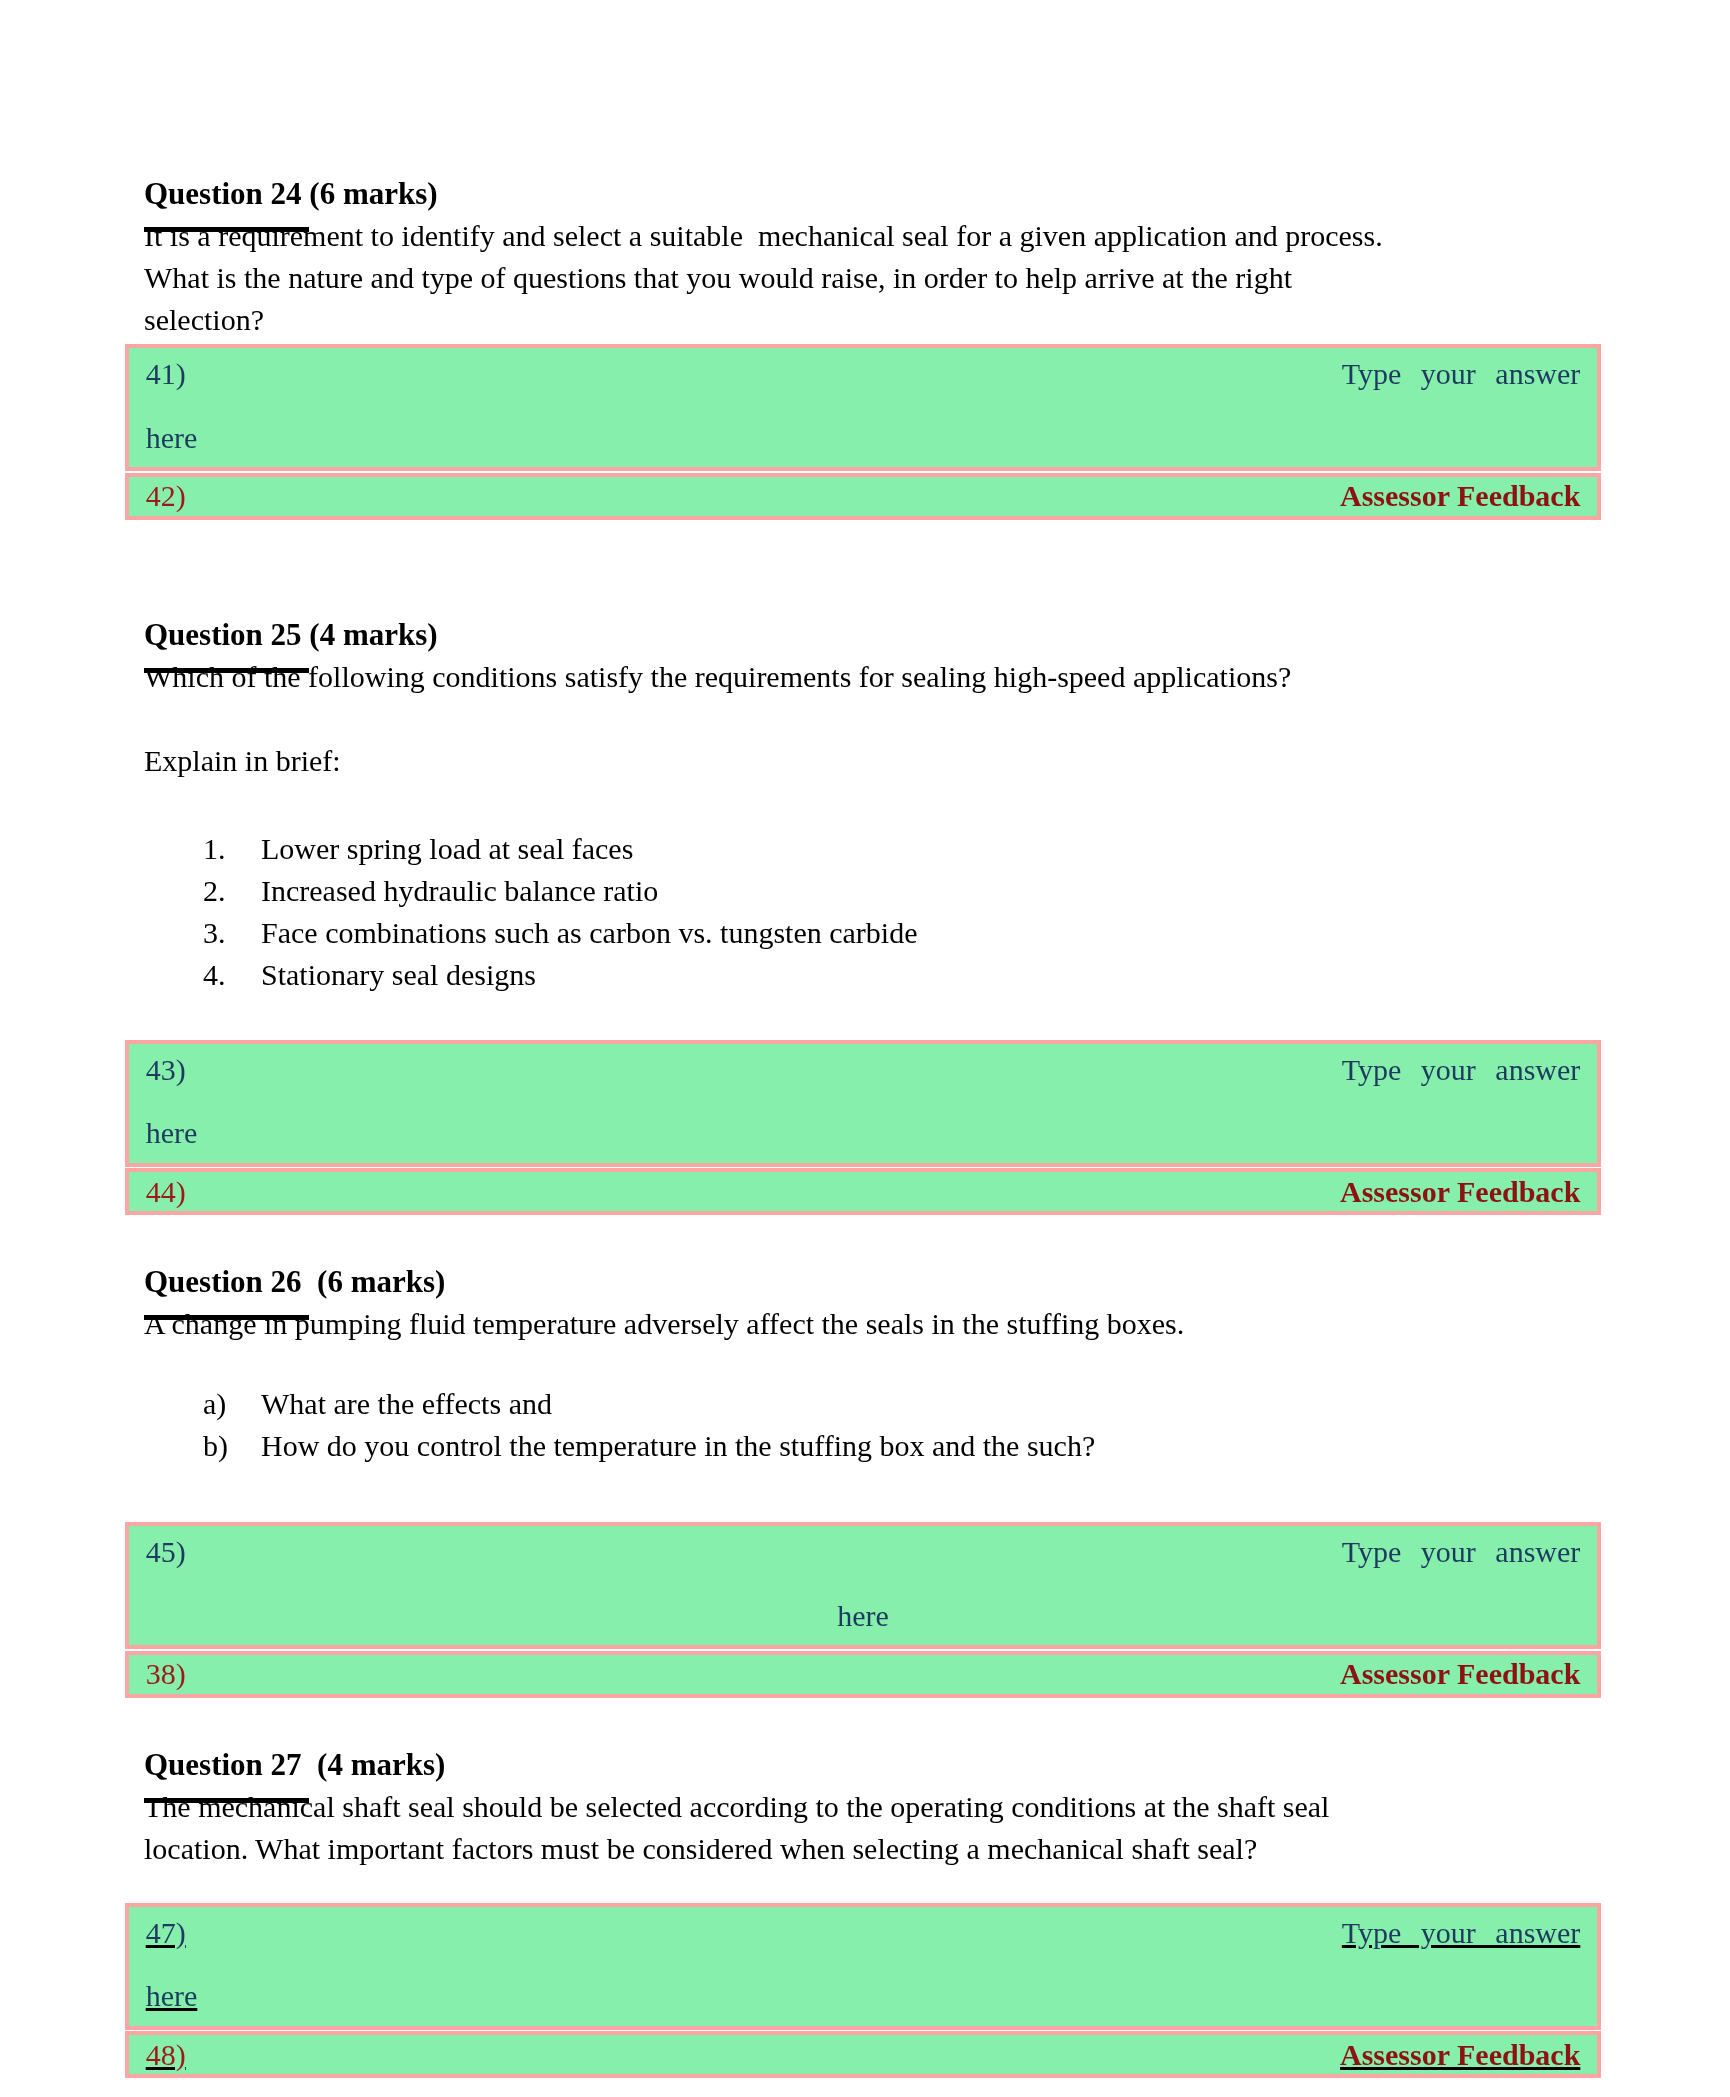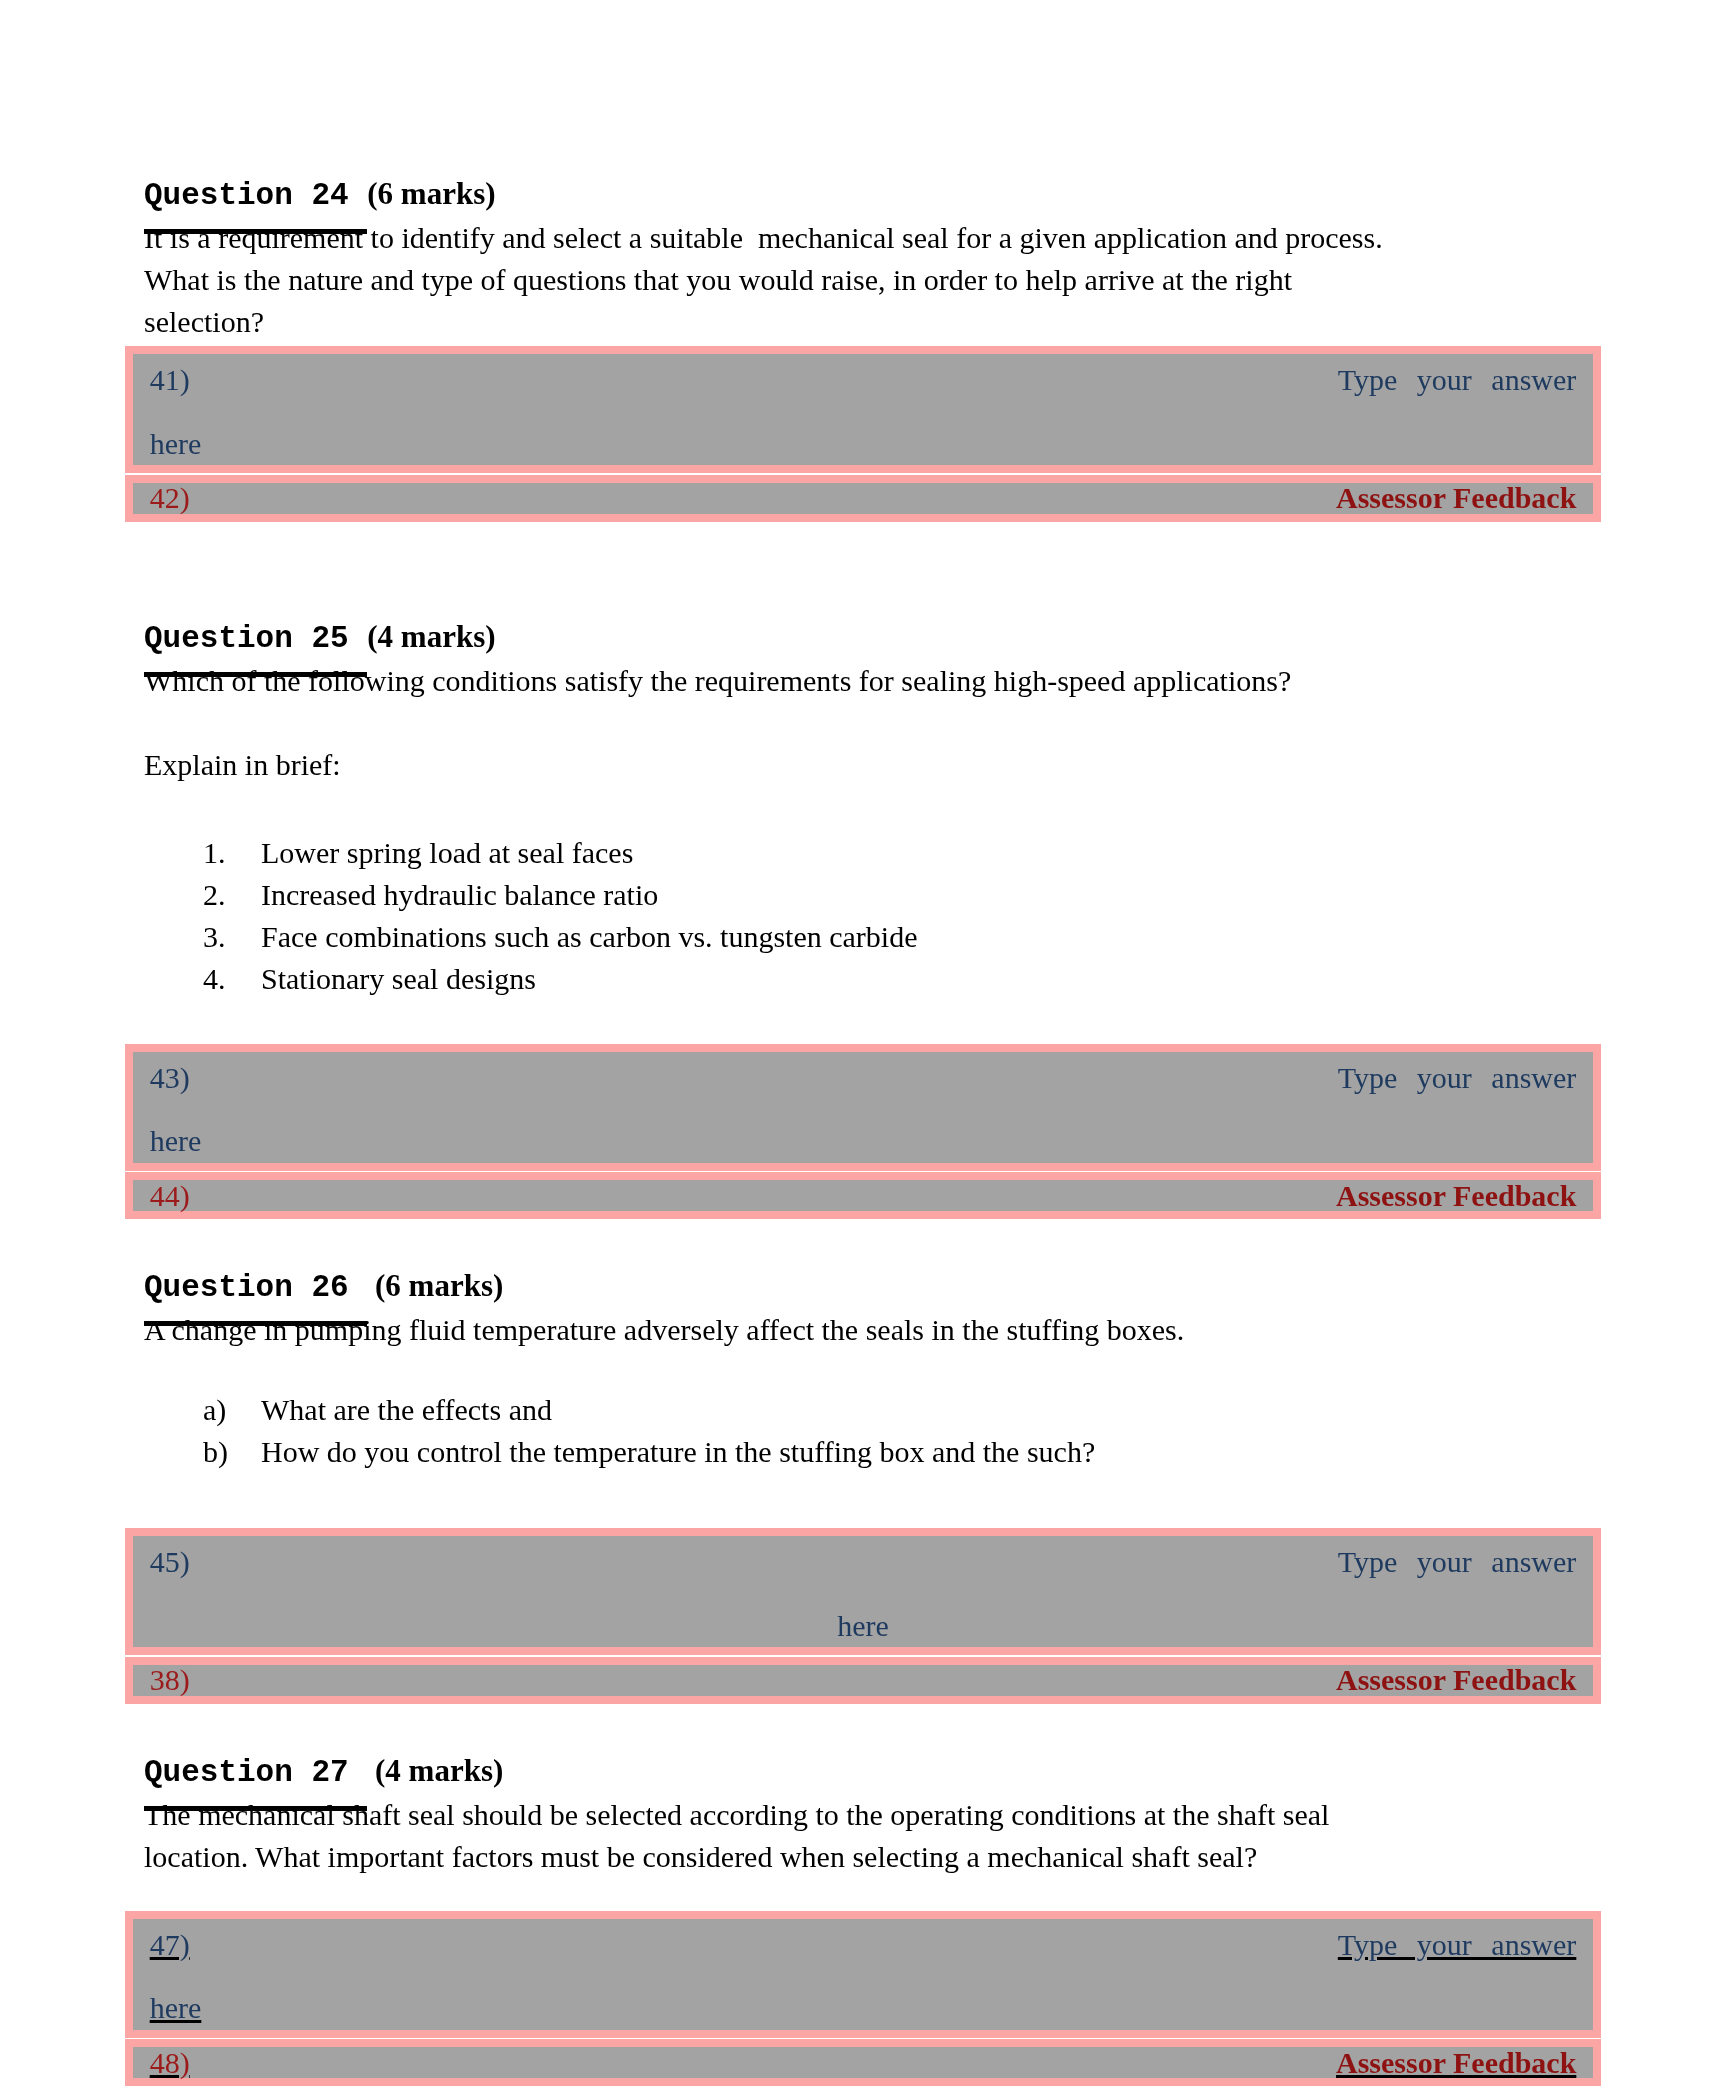--- a/index.html
+++ b/index.html
@@ -6,28 +6,28 @@
   .page{
     position:relative;
     width:1730px;height:2097px;
     background:#ffffff;
     overflow:hidden;
     font-family:"Liberation Serif","DejaVu Serif",serif;
     font-size:30px;line-height:42px;color:#000;
   }
   .content{box-sizing:border-box;width:100%;height:100%;padding:173px 19px 0 144px;}
   .qhead{font-weight:bold;font-size:31px;line-height:42px;white-space:pre-wrap;}
-  .qhead .u{border-bottom:5.3px solid #000;padding-bottom:16px;font-family:Liberation Mono, monospace;}
+  .qhead .u{border-bottom:5.3px solid #000;padding-bottom:16px;}
   .para{white-space:pre-wrap;}
   .list{margin-left:59px;}
   .li{display:flex;}
   .li .marker{flex:0 0 58px;}
   
   .ansbox{margin-left:-19px;width:1476px;display:flex;flex-direction:column;gap:1.5px;}
-  .row{box-sizing:border-box;border:8px solid #fca5a5;background:#a3a3a3;}
+  .row{box-sizing:border-box;border:4px solid #fca5a5;background:#86efac;}
   .row.answer{height:127px;padding:6px 16.7px 0 16.7px;color:#1e3a5f;}
   .row.answer .l1{display:flex;justify-content:space-between;line-height:39px;}
   .row.answer .prompt{word-spacing:12px;}
   .row.answer .l2{margin-top:23.5px;line-height:42px;}
   .row.feedback{height:47px;padding:0 16.7px;display:flex;justify-content:space-between;align-items:center;color:#9c1a1a;}
   .row.feedback .fb-label{font-weight:bold;color:#8e1212;}
   
   .t1{margin-top:3px;}
   .h25{margin-top:94px;}
   .explain{margin-top:42px;}

